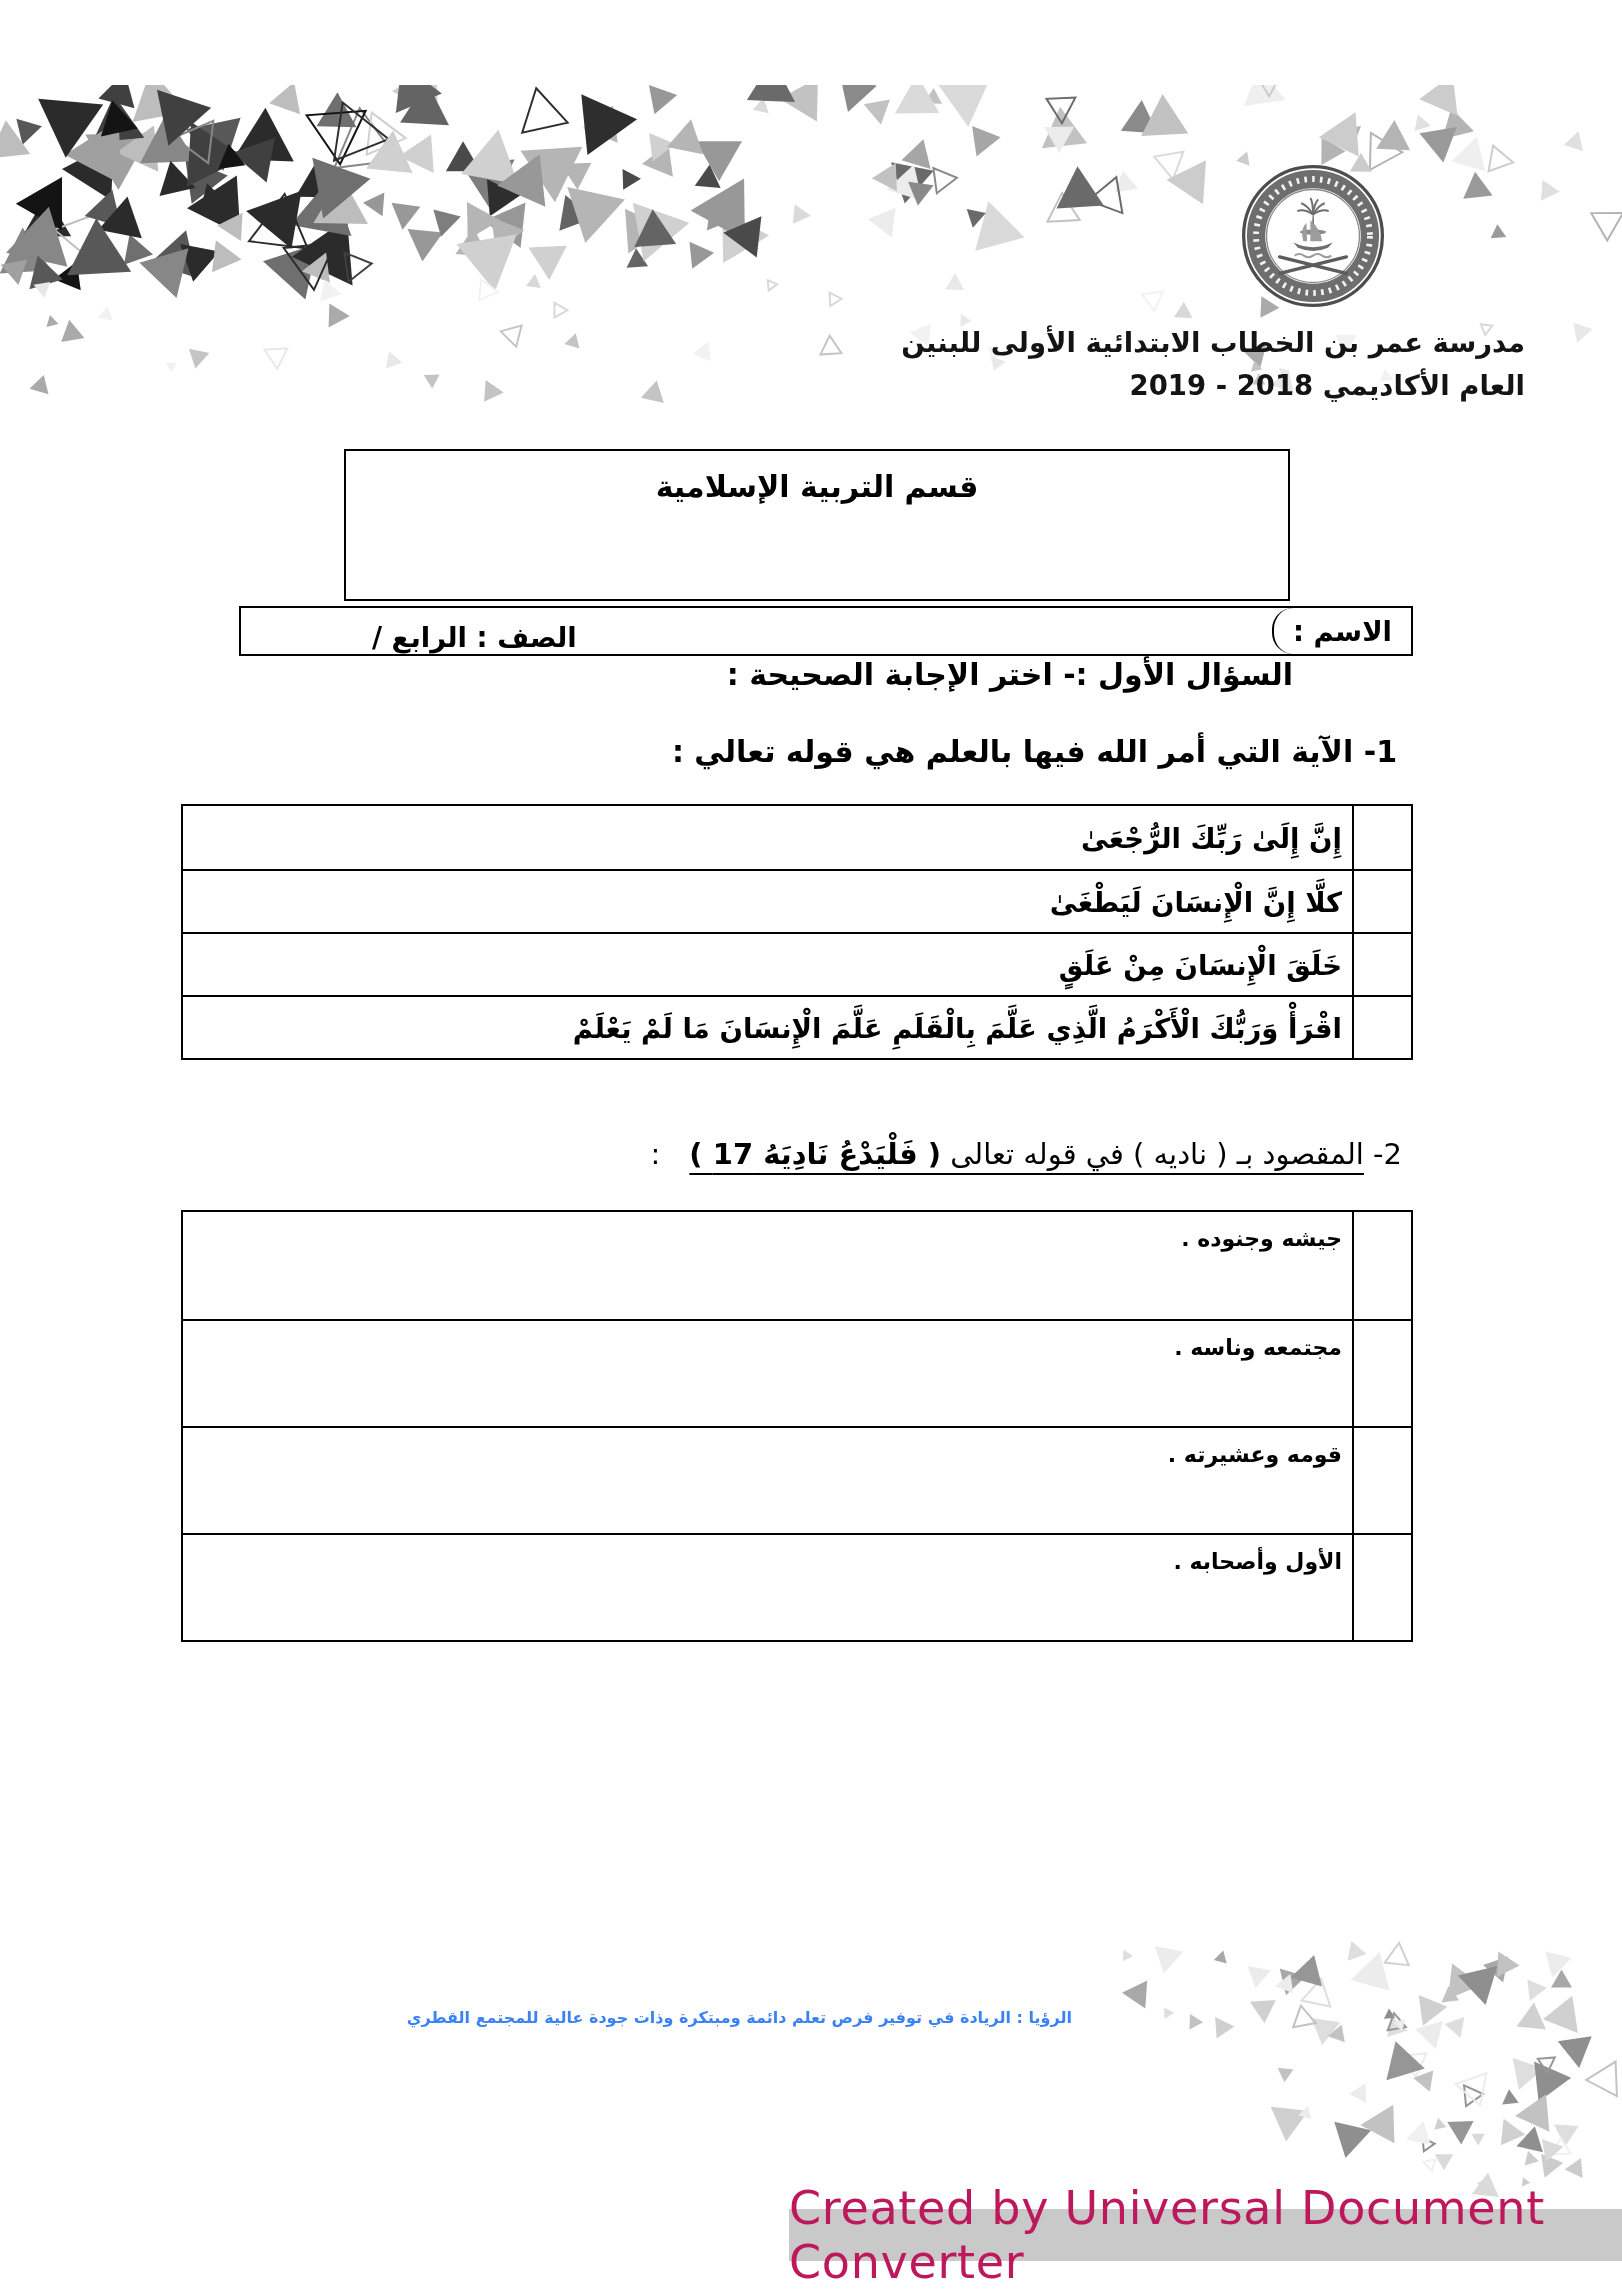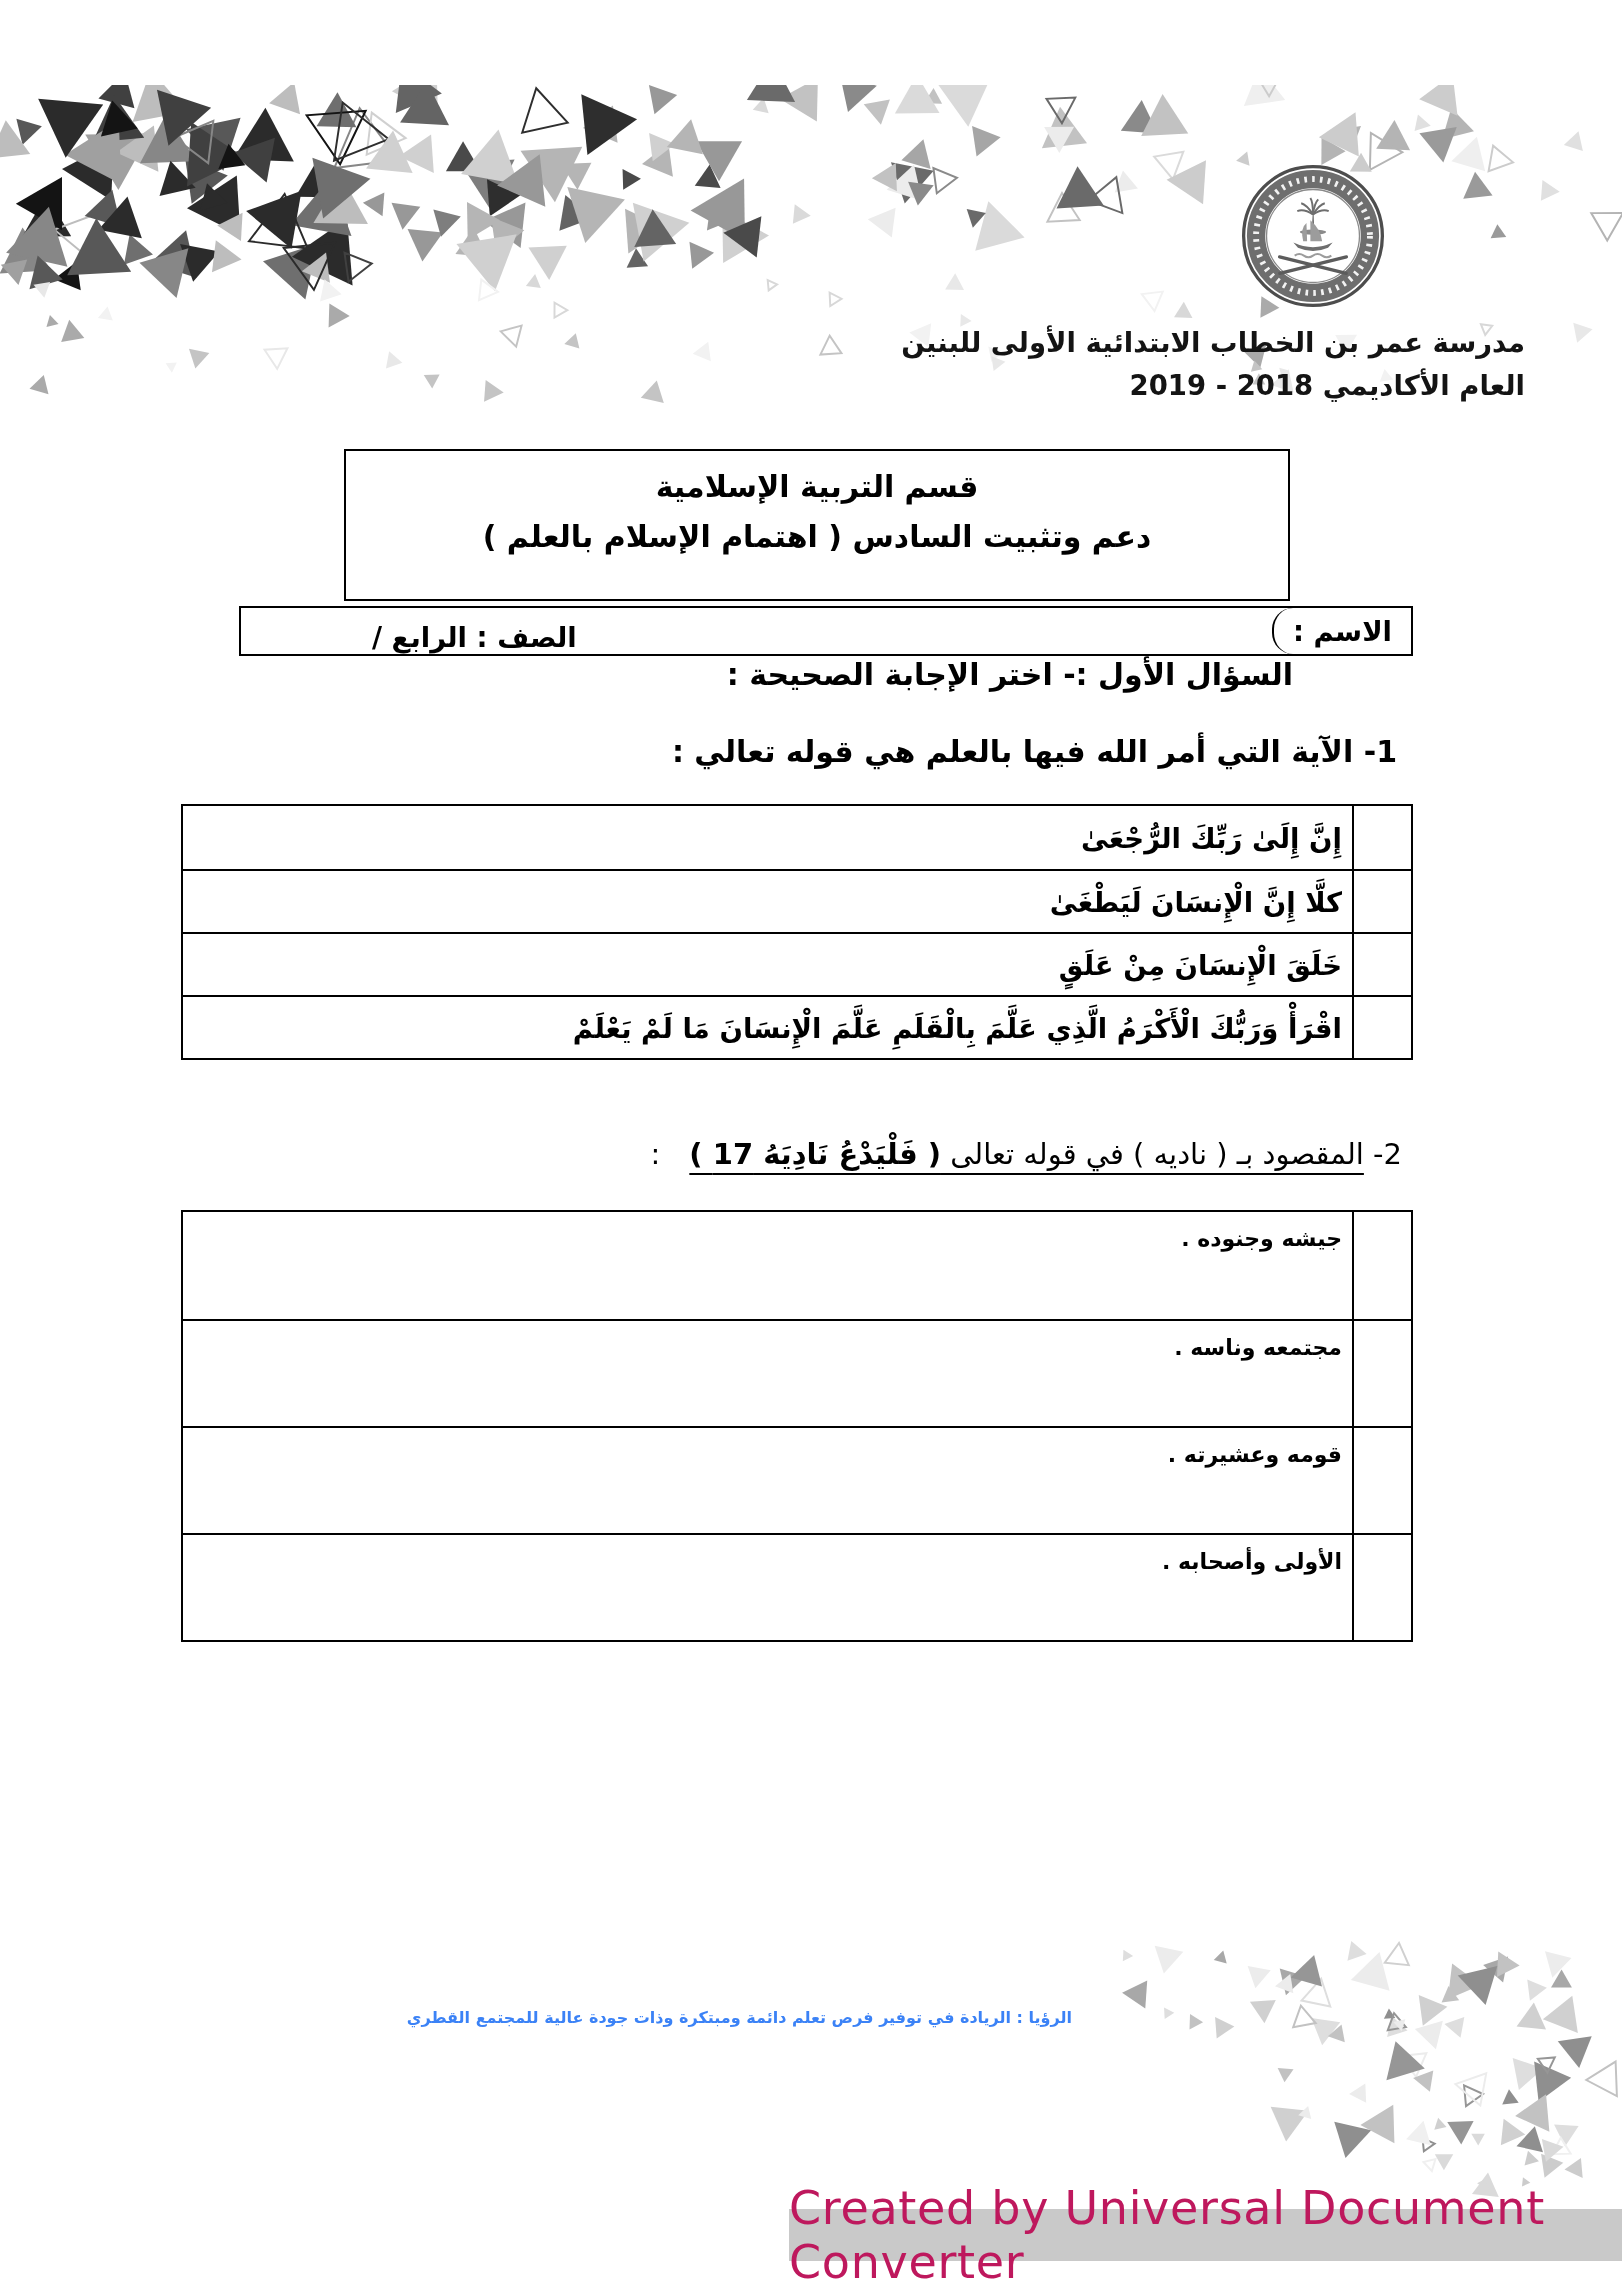--- a/index.html
+++ b/index.html
@@ -295,21 +295,20 @@
     </g>
   </svg>
 
   <div class="abs school-head rtl">
     <div>مدرسة عمر بن الخطاب الابتدائية الأولى للبنين</div>
     <div>العام الأكاديمي 2018 - 2019</div>
   </div>
 
   <div class="abs title-box rtl">
     <div class="tline">قسم التربية الإسلامية</div>
-    <div class="tline">دعم وتثبيت السادس ( اهتمام الإسلام بالعلم )</div>
   </div>
 
   <div class="abs info-row">
     <div class="cell-name">
       <span>الاسم :</span>
     </div>
     <div class="cell-class">
       <span>الصف : الرابع /</span>
     </div>
   </div>
@@ -349,21 +348,21 @@
     <div class="opt-row">
       <div class="ans-cell"></div>
       <div class="opt-text">مجتمعه وناسه .</div>
     </div>
     <div class="opt-row">
       <div class="ans-cell"></div>
       <div class="opt-text">قومه وعشيرته .</div>
     </div>
     <div class="opt-row">
       <div class="ans-cell"></div>
-      <div class="opt-text">الأولى وأصحابه .</div>
+      <div class="opt-text">الأول وأصحابه .</div>
     </div>
   </div>
 
   <div class="abs vision rtl">الرؤيا : الريادة في توفير فرص تعلم دائمة ومبتكرة وذات جودة عالية للمجتمع القطري</div>
   <svg id="footer-triangles" class="abs ftr-tris" width="602" height="275" viewBox="0 0 920 420">
       <polygon points="706.2,53.5 744.4,40.2 736.8,80.0" fill="#a8a8a8"></polygon>
       <polygon points="590.7,153.5 559.5,163.4 566.5,131.3" fill="#dedede"></polygon>
       <polygon points="802.4,151.9 757.3,147.4 783.8,110.6" fill="#d0d0d0"></polygon>
       <polygon points="349.8,109.6 389.4,106.8 372.1,142.5" fill="#d0d0d0"></polygon>
       <polygon points="294.6,45.7 309.1,31.3 314.4,51.0" fill="#a8a8a8"></polygon>

